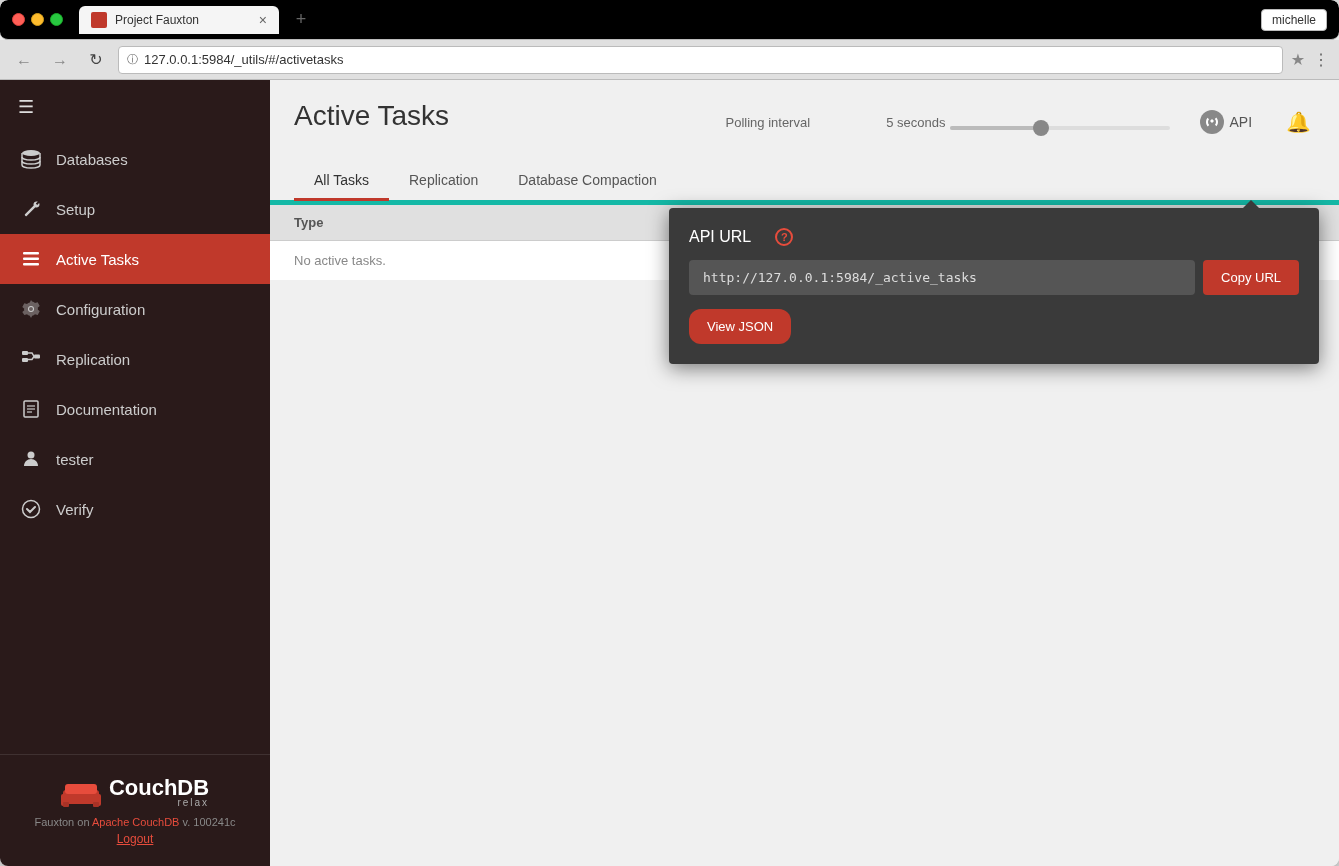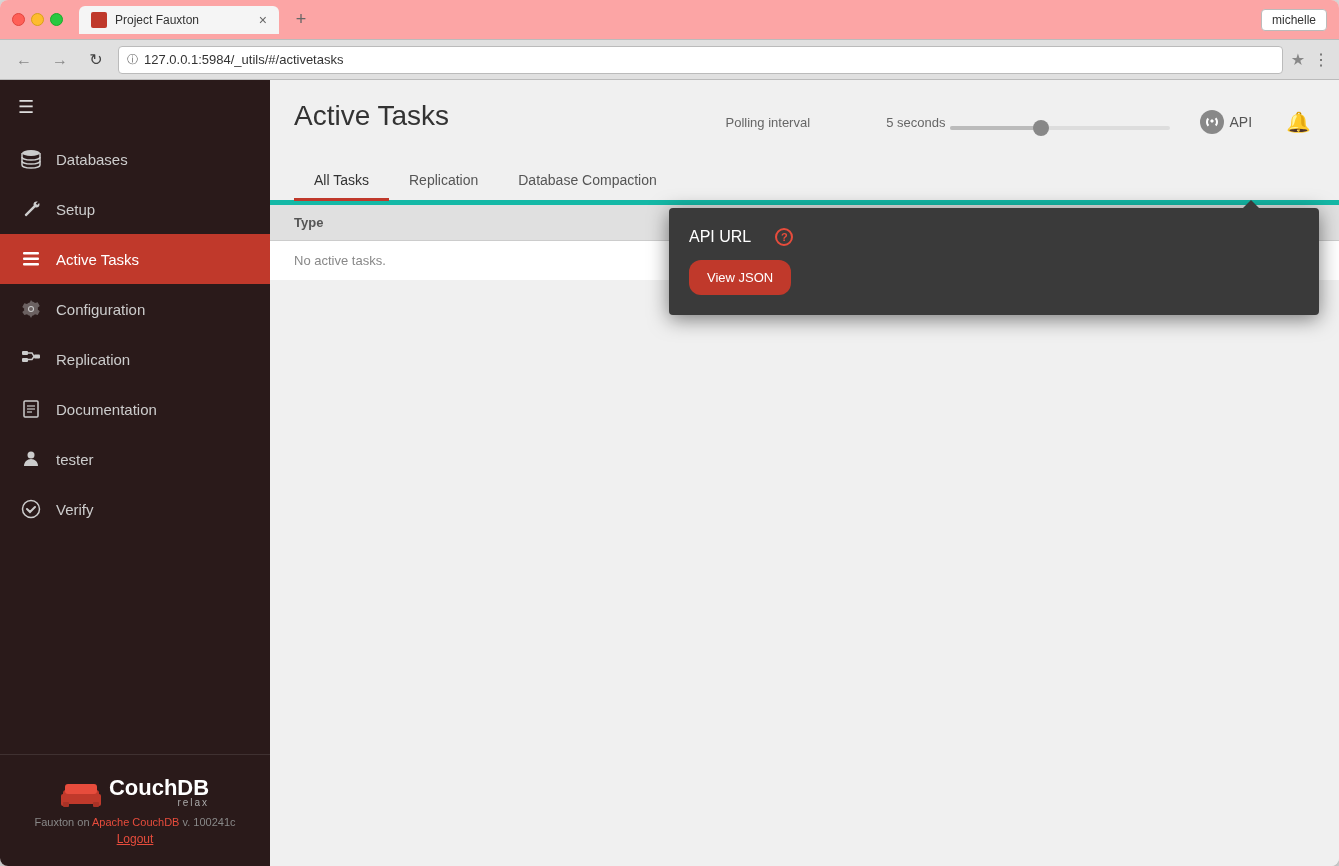--- a/index.html
+++ b/index.html
@@ -11,28 +11,29 @@
       height: 866px;
       background: #ececec;
       border-radius: 8px;
       overflow: hidden;
       display: flex;
       flex-direction: column;
       box-shadow: 0 4px 20px rgba(0,0,0,0.4);
     }
 
     .browser-titlebar {
-      background: #fca5a5;
+      background: #000000;
       height: 40px;
       display: flex;
       align-items: center;
       padding: 0 12px;
       gap: 8px;
       border-bottom: 1px solid #bbb;
       flex-shrink: 0;
+      border-radius: 8px;
     }
 
     .traffic-lights {
       display: flex;
       gap: 6px;
       margin-right: 8px;
     }
 
     .traffic-light {
       width: 13px;
@@ -705,18 +706,22 @@
             </tr>
           </tbody>
         </table>
       </div>
 
       <div class="api-popup">
         <div class="api-popup-title">
           <span>API URL</span>
           <div class="api-help-icon">?</div>
         </div>
+        <div class="api-url-row">
+          <input class="api-url-input" type="text" value="http://127.0.0.1:5984/_active_tasks" style="">
+          <button class="copy-url-btn">Copy URL</button>
+        </div>
         <button class="view-json-btn">View JSON</button>
       </div>
 
     </div>
   </div>
 </div>
 
 </body></html>

